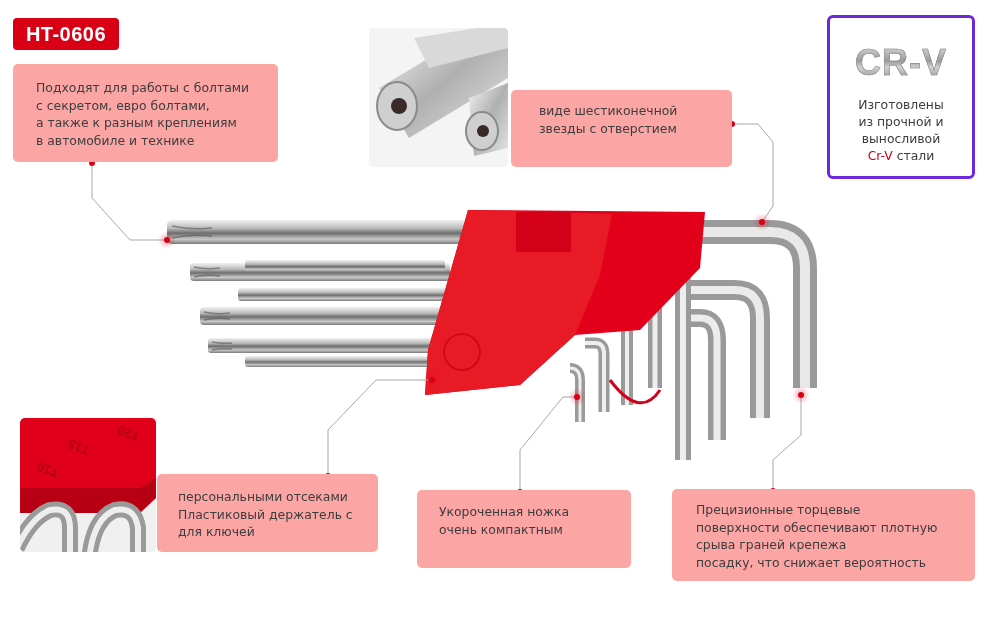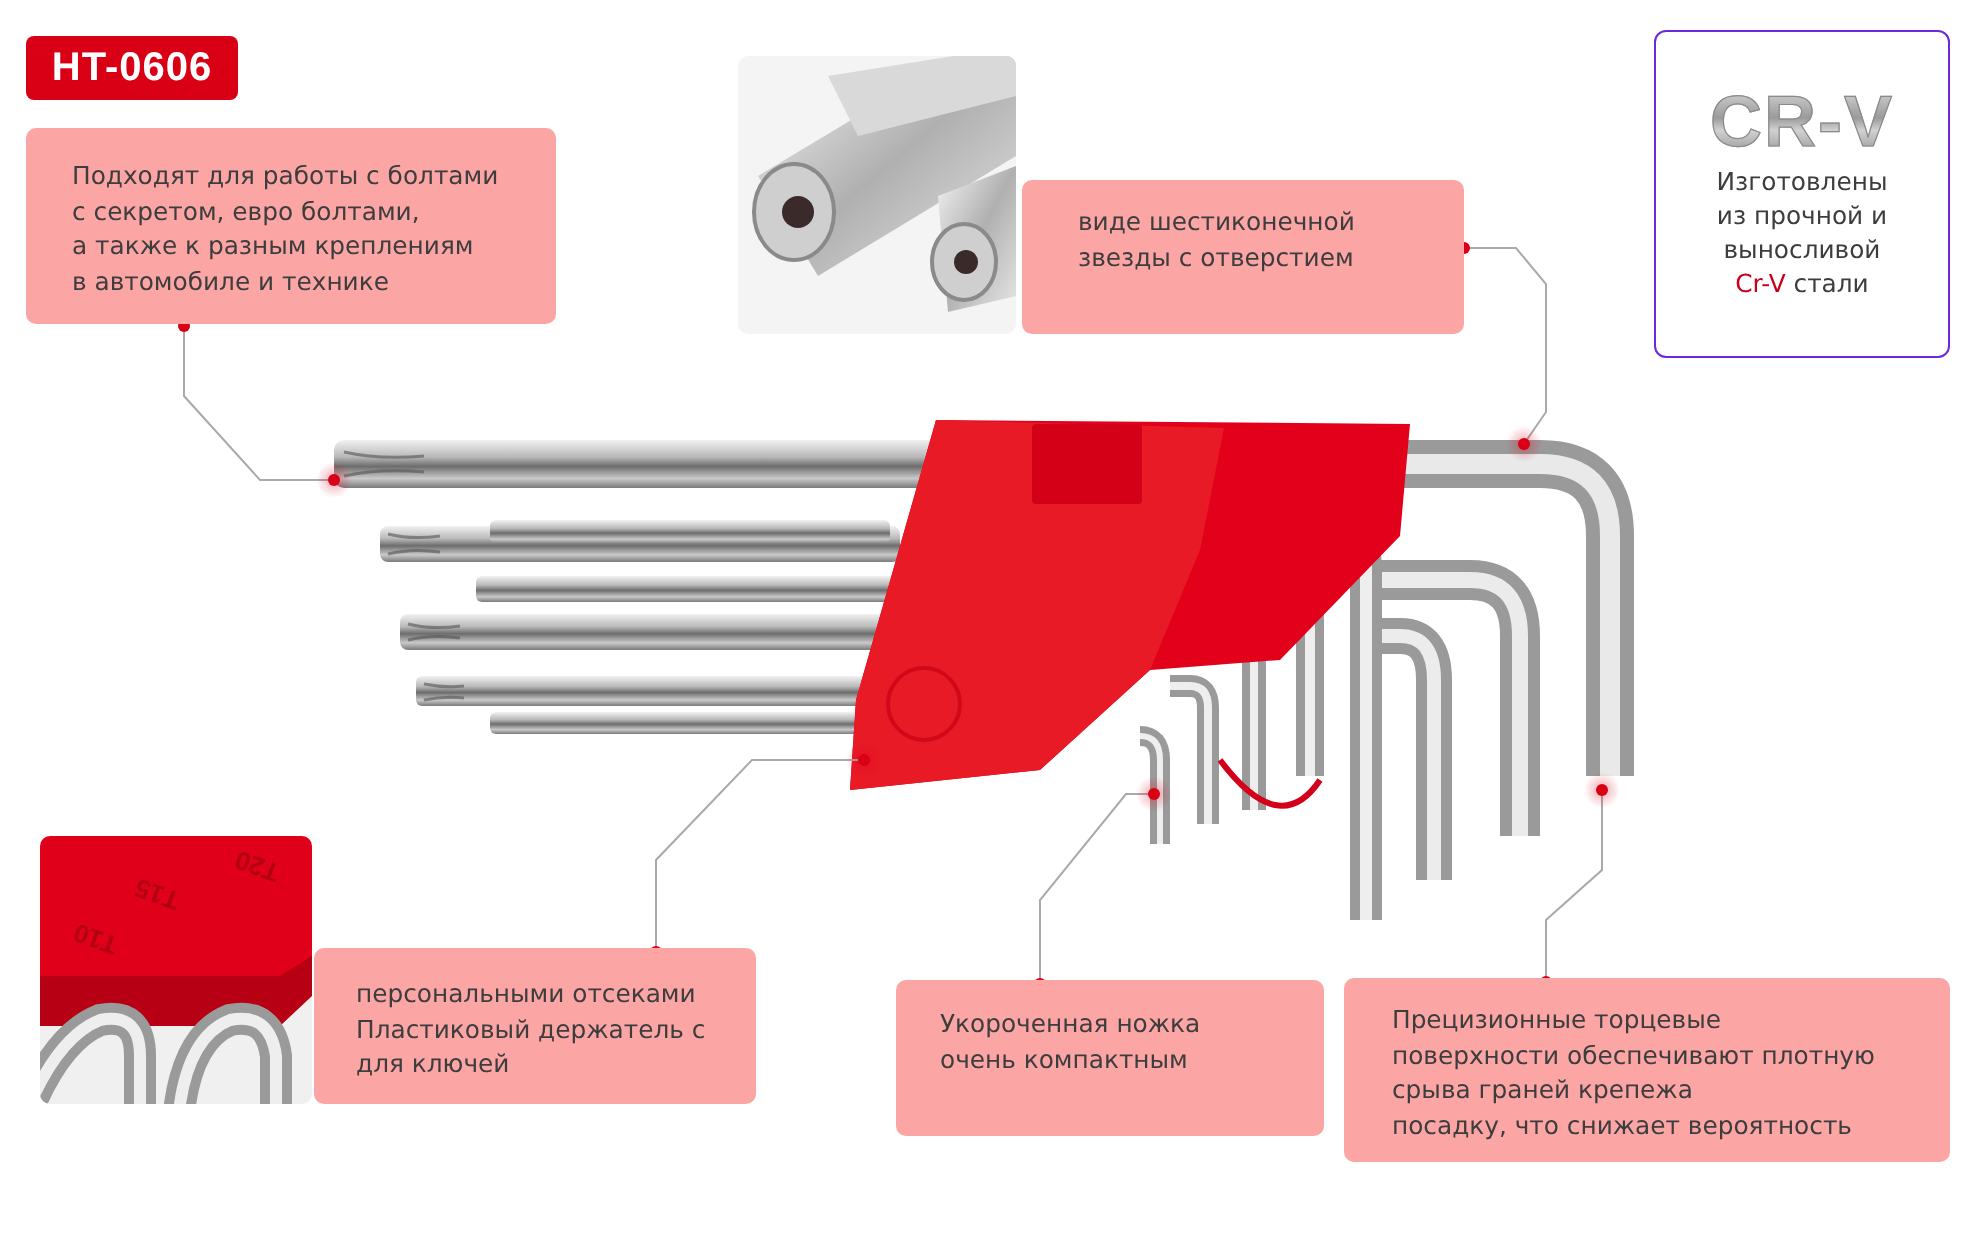--- a/index.html
+++ b/index.html
@@ -15,37 +15,37 @@
 
   .card {
     position: absolute; background: #fca5a5; border-radius: 5px;
     font-size: 12.4px; line-height: 17.5px; color: #3d3d3d;
   }
   .card .line { display: block; white-space: nowrap; }
 
   #card-compat { left: 13px; top: 64px; width: 265px; height: 98px; padding: 15px 0 0 23px; }
   #card-tip    { left: 511px; top: 90px; width: 221px; height: 77px; padding: 12px 0 0 28px; }
   #card-holder { left: 157px; top: 474px; width: 221px; height: 78px; padding: 14px 0 0 21px; }
-  #card-short  { left: 448px; top: 490px; width: 214px; height: 78px; padding: 13px 0 0 22px; }
+  #card-short  { left: 417px; top: 490px; width: 214px; height: 78px; padding: 13px 0 0 22px; }
   #card-prec   { left: 672px; top: 489px; width: 303px; height: 92px; padding: 12px 0 0 24px; }
 
   .crv-box {
     position: absolute; left: 827px; top: 15px; width: 148px; height: 164px;
-    border: 1px solid #6d28d9; border-radius: 6px; background: #fff;
+    border: 3px solid #6d28d9; border-radius: 6px; background: #fff;
     text-align: center;
   }
   .crv-logo {
     margin-top: 24px; font-family: "Liberation Sans", sans-serif; font-weight: 700;
     font-size: 36px; letter-spacing: 1px;
     color: #b5b5b5;
     background: linear-gradient(180deg, #e6e6e6 0%, #9a9a9a 45%, #d2d2d2 60%, #7e7e7e 100%);
     -webkit-background-clip: text; background-clip: text; -webkit-text-fill-color: transparent;
     -webkit-text-stroke: 0.6px #8a8a8a;
   }
-  .crv-text { font-size: 12.4px; line-height: 17px; color: #3d3d3d; text-align: center; }
+  .crv-text { margin-top: 12px; font-size: 12.4px; line-height: 17px; color: #3d3d3d; text-align: center; }
   .crv-text .line { display: block; }
   .accent { color: #c8001a; }
 
   .thumb {
     position: absolute; border-radius: 5px; overflow: hidden; background: #f4f4f4;
   }
   #thumb-tip { left: 369px; top: 28px; width: 139px; height: 139px; }
   #thumb-holder { left: 20px; top: 418px; width: 136px; height: 134px; background: #f0f0f0; }
 
   .product { position: absolute; left: 0; top: 0; width: 990px; height: 625px; pointer-events: none; }

